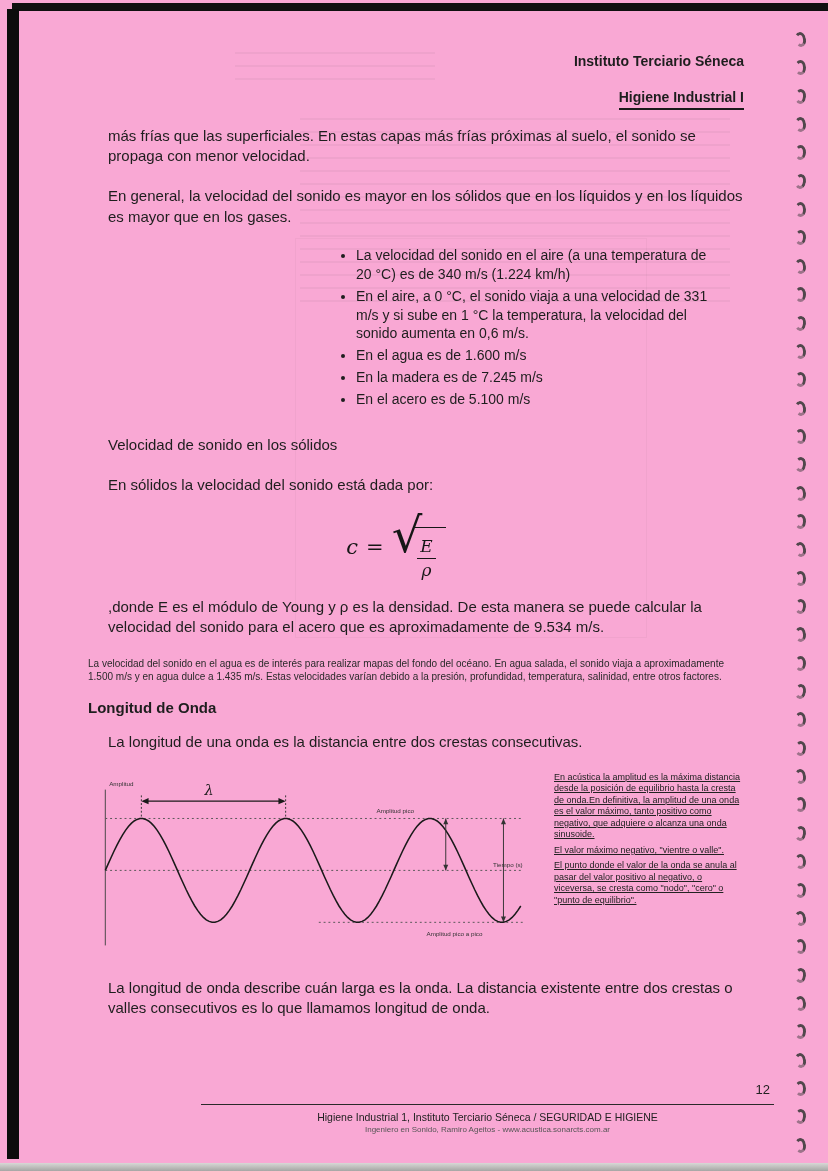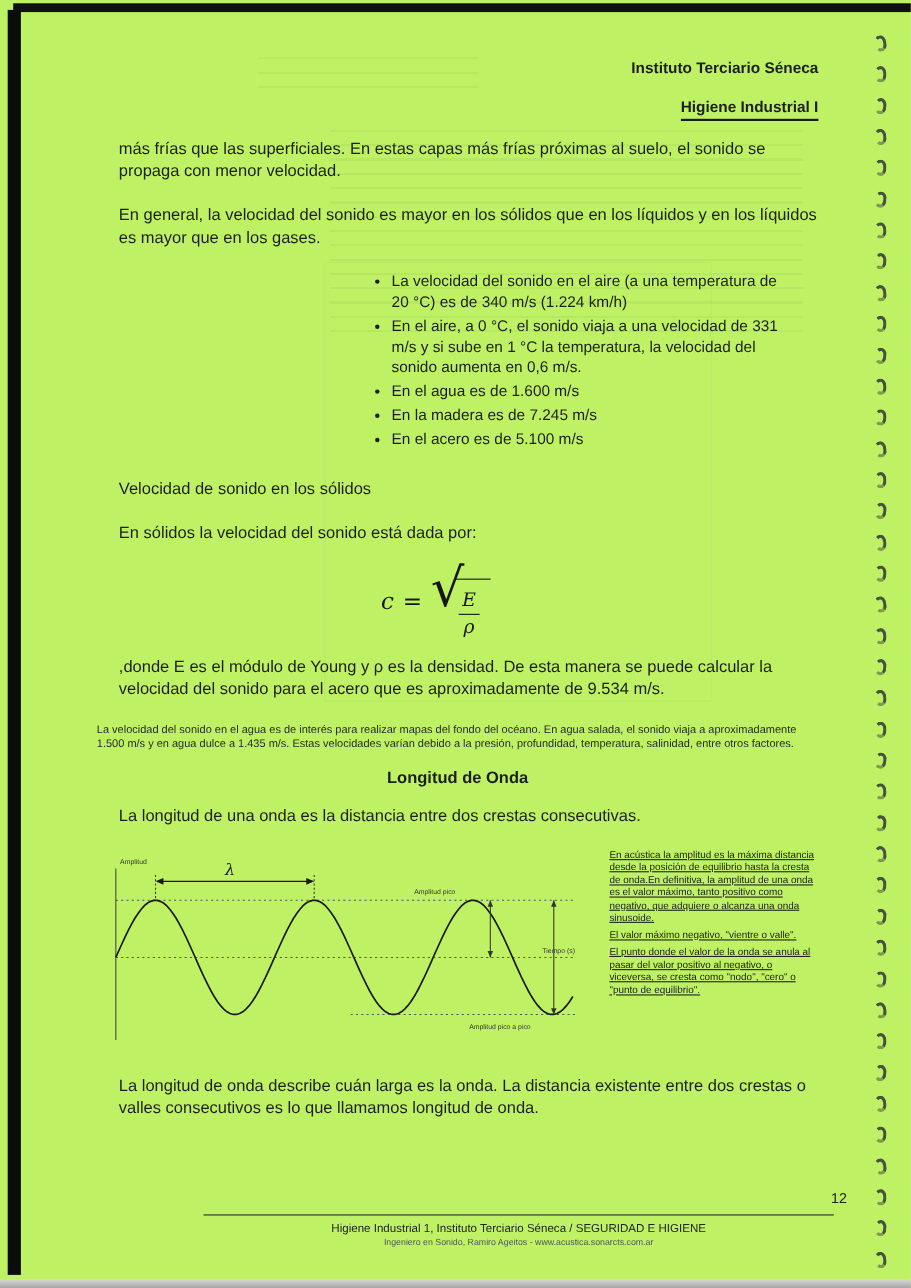--- a/index.html
+++ b/index.html
@@ -1,18 +1,18 @@
 <!DOCTYPE html>
 <html><head>
 <meta charset="utf-8">
 <style>
   * { margin:0; padding:0; box-sizing:border-box; }
   html,body { width:828px; height:1171px; }
   body { background:#e9e9e7; font-family:"Liberation Sans", sans-serif; overflow:hidden; }
-  .page { position:absolute; inset:0; background:#bef264; color:#1e1e1e; }
+  .page { position:absolute; inset:0; background:#f9a8d4; color:#1e1e1e; }
 
   
   .edge-top { position:absolute; left:12px; top:3px; right:0; height:8px; background:#101010; }
   .edge-left { position:absolute; left:7px; top:9px; width:12px; height:1150px; background:#0c0c0c; }
   .edge-bottom { position:absolute; left:0; right:0; bottom:0; height:8px; background:linear-gradient(#d8d8d6,#a6a6a4); }
   .holes { position:absolute; left:795px; top:32px; width:26px; height:1130px; }
   .hole { position:absolute; left:0; width:11px; height:15px; border:3px solid #3a3a3a;
           border-radius:50%; border-left-color:transparent; border-bottom-color:rgba(58,58,58,.55); opacity:.88; }
   .ghost-lines { position:absolute; opacity:.05; filter:blur(.6px); pointer-events:none;
           background:repeating-linear-gradient(180deg,#444 0 2px,transparent 2px 13px); }
@@ -35,29 +35,29 @@
   .rad-sign { font-size:48px; font-style:normal; line-height:.85; }
   .radicand { border-top:1.7px solid #161616; padding:5px 10px 0 4px; margin-left:-9px; display:inline-block; }
   .frac { display:inline-flex; flex-direction:column; align-items:center; line-height:1; font-size:17px; }
   .frac .bar { width:100%; border-top:1.4px solid #161616; }
   .frac .num { padding:0 3px 3px; }
   .frac .den { padding:3px 3px 0; }
 
   .water-note { margin:4px 0 16px; }
   .small-p { font-size:10px; line-height:1.3; color:#2a2a2a; margin-bottom:2px; }
 
-  .section-heading { font-size:15px; font-weight:bold; margin:6px 0 16px;text-align:center; }
+  .section-heading { font-size:15px; font-weight:bold; margin:6px 0 16px; }
 
   .figure-row { display:flex; gap:14px; margin:6px 0 14px; align-items:flex-start; }
   .wave-svg { flex:none; width:452px; height:192px; }
   .figure-caption { width:190px; font-size:9px; line-height:1.28; color:#222; }
   .figure-caption p { margin-bottom:4px;text-decoration:underline; }
 
   .page-number { position:absolute; top:1082px; right:58px; font-size:13px; color:#222; }
-  .footer { position:absolute; left:185px; width:573px; top:1104px; border-top:1.5px solid #2a2a2a;
+  .footer { position:absolute; left:201px; width:573px; top:1104px; border-top:1.5px solid #2a2a2a;
             text-align:center; }
   .footer-line1 { margin-top:6px; font-size:10.5px; color:#222; }
   .footer-line2 { margin-top:2px; font-size:8px; color:#555; }
 
   svg text { font-family:"Liberation Sans", sans-serif; }
   .svg-tiny { font-size:6.5px; fill:#333; }
   .svg-lambda { font-family:"DejaVu Serif", serif; font-style:italic; font-size:15px; fill:#1a1a1a; }
 </style>
 </head>
 <body>

